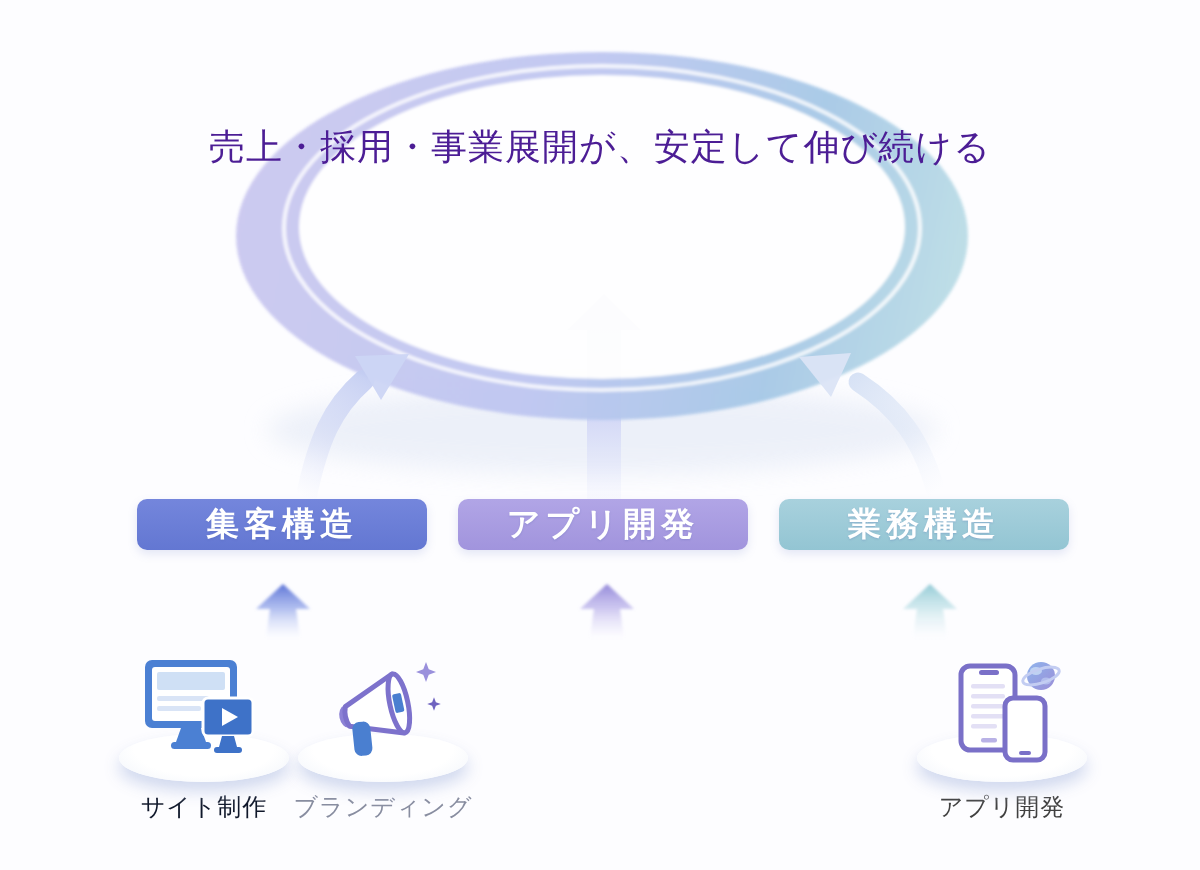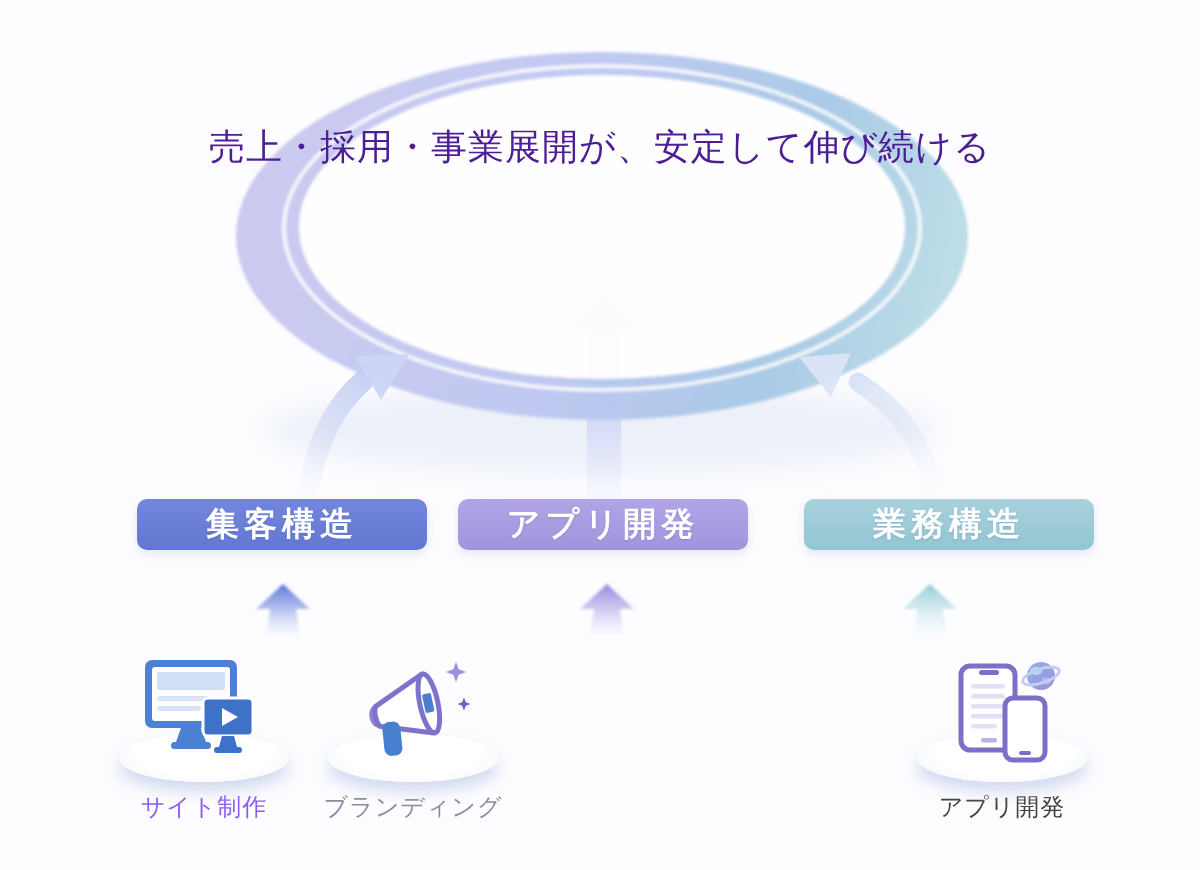--- a/index.html
+++ b/index.html
@@ -22,38 +22,38 @@
     position:absolute;top:499px;width:290px;height:51px;border-radius:10px;
     display:flex;align-items:center;justify-content:center;z-index:4;
     box-shadow:0 4px 10px rgba(110,130,200,.18);
   }
   .structure-box span{
     color:#ffffff;font-size:33px;font-weight:bold;letter-spacing:5px;
     text-shadow:0 1px 2px rgba(80,95,170,.25);
   }
   .box-0{left:137px;background:linear-gradient(180deg,#7486dc,#6377d2);}
   .box-1{left:458px;background:linear-gradient(180deg,#b1a5e6,#a194dd);}
-  .box-2{left:804px;background:linear-gradient(180deg,#a8d1dd,#93c5d3);}
+  .box-2{left:779px;background:linear-gradient(180deg,#a8d1dd,#93c5d3);}
   
   .service{
     position:absolute;top:648px;width:210px;z-index:4;
     display:flex;flex-direction:column;align-items:center;
   }
-  .svc-0{left:99px;}  .svc-1{left:308px;justify-content:center;} .svc-2{left:501px;}
+  .svc-0{left:99px;}  .svc-1{left:278px;justify-content:center;} .svc-2{left:501px;}
   .svc-3{left:701px;} .svc-4{left:897px;}
   .stage{position:relative;width:210px;height:134px;}
   .platform{
     position:absolute;left:50%;bottom:0;transform:translateX(-50%);
     width:170px;height:48px;border-radius:50%;
     background:radial-gradient(ellipse at 50% 30%, #ffffff 58%, #f0f4fa 100%);
     box-shadow:0 9px 16px rgba(203,212,236,.9);
   }
   .icon{position:absolute;left:50%;bottom:14px;transform:translateX(-50%);}
   .service-label{margin-top:9px;font-size:24px;letter-spacing:1px;white-space:nowrap;}
-  .svc-0 .service-label{color:#8b5cf6;}
+  .svc-0 .service-label{color:#0f172a;}
   .svc-1 .service-label{color:#888da0;}
   .svc-2 .service-label{color:#6e86b4;}
   .svc-3 .service-label{color:#53a7a0;}
   .svc-4 .service-label{color:#404040;}
 </style>
 </head>
 <body>
 
 <div class="canvas">
 

